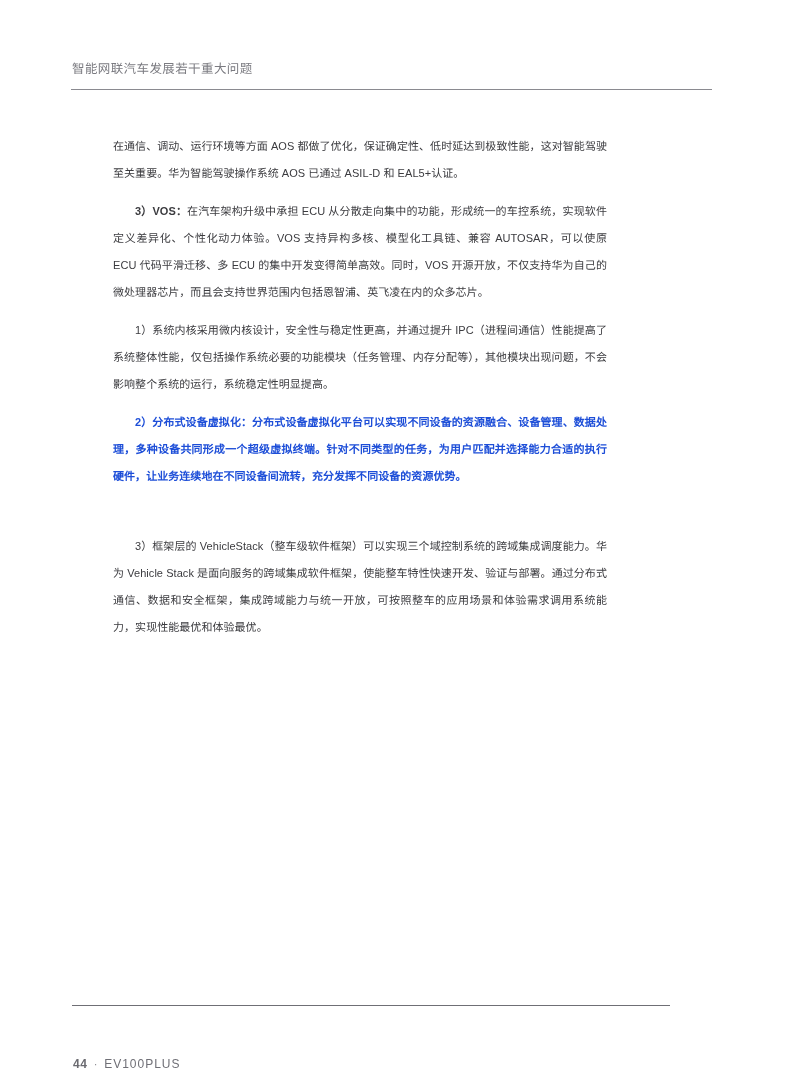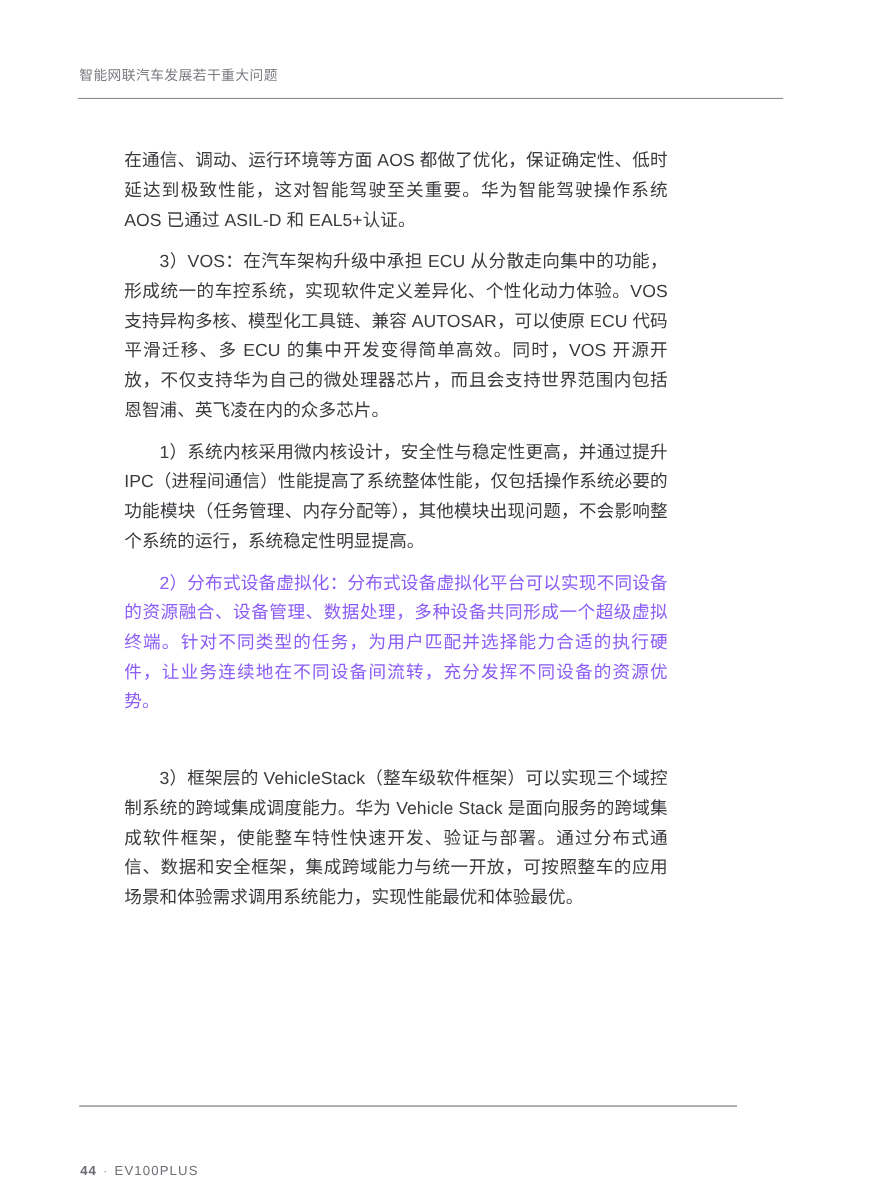--- a/index.html
+++ b/index.html
@@ -44,36 +44,36 @@
 
   
   .content {
     position: absolute;
     left: 113px;
     top: 133px;
     width: 494px;
   }
   p.para {
     margin: 0 0 11px 0;
-    font-size: 16px;
+    font-size: 11px;
     line-height: 27px;
     color: #3b3b3f;
     text-align: justify;
     text-justify: inter-ideograph;
     letter-spacing: 0.05px;
     text-indent: 0;
   }
   p.para.indent {
     text-indent: 2em;
   }
   p.para:last-child {
     margin-bottom: 0;
   }
   .lead {
-    font-weight: normal;
+    font-weight: bold;
   }
 
   
   .foot-rule {
     position: absolute;
     left: 72px;
     top: 1005px;
     width: 598px;
     height: 1px;
     background: #6f6f75;
@@ -110,21 +110,21 @@
 <div class="page" style="background: rgb(255, 255, 255);">
 
   <div class="running-head" style="color: rgb(123, 123, 129);">智能网联汽车发展若干重大问题</div>
 
   <div class="head-rule" style="background: rgb(138, 138, 144);"></div>
 
   <div class="content">
       <p class="para" style="color: rgb(59, 59, 63);"><span>在通信、调动、运行环境等方面 AOS 都做了优化，保证确定性、低时延达到极致性能，这对智能驾驶至关重要。华为智能驾驶操作系统 AOS 已通过 ASIL-D 和 EAL5+认证。</span></p>
       <p class="para indent" style="color: rgb(59, 59, 63);"><span class="lead">3）VOS：</span><span>在汽车架构升级中承担 ECU 从分散走向集中的功能，形成统一的车控系统，实现软件定义差异化、个性化动力体验。VOS 支持异构多核、模型化工具链、兼容 AUTOSAR，可以使原 ECU 代码平滑迁移、多 ECU 的集中开发变得简单高效。同时，VOS 开源开放，不仅支持华为自己的微处理器芯片，而且会支持世界范围内包括恩智浦、英飞凌在内的众多芯片。</span></p>
       <p class="para indent" style="color: rgb(59, 59, 63);"><span>1）系统内核采用微内核设计，安全性与稳定性更高，并通过提升 IPC（进程间通信）性能提高了系统整体性能，仅包括操作系统必要的功能模块（任务管理、内存分配等），其他模块出现问题，不会影响整个系统的运行，系统稳定性明显提高。</span></p>
-      <p class="para indent" style="color: #8b5cf6;"><span>2）分布式设备虚拟化：分布式设备虚拟化平台可以实现不同设备的资源融合、设备管理、数据处理，多种设备共同形成一个超级虚拟终端。针对不同类型的任务，为用户匹配并选择能力合适的执行硬件，让业务连续地在不同设备间流转，充分发挥不同设备的资源优势。</span></p>
+      <p class="para indent" style="color: #1d4ed8; font-weight: bold;"><span>2）分布式设备虚拟化：分布式设备虚拟化平台可以实现不同设备的资源融合、设备管理、数据处理，多种设备共同形成一个超级虚拟终端。针对不同类型的任务，为用户匹配并选择能力合适的执行硬件，让业务连续地在不同设备间流转，充分发挥不同设备的资源优势。</span></p>
       <p class="para indent" style="color: rgb(59, 59, 63); margin-top: 43px;"><span>3）框架层的 VehicleStack（整车级软件框架）可以实现三个域控制系统的跨域集成调度能力。华为 Vehicle Stack 是面向服务的跨域集成软件框架，使能整车特性快速开发、验证与部署。通过分布式通信、数据和安全框架，集成跨域能力与统一开放，可按照整车的应用场景和体验需求调用系统能力，实现性能最优和体验最优。</span></p>
     </div>
 
   <div class="foot-rule"></div>
 
   <div class="footer" style="color: rgb(116, 116, 122);">
     <span class="page-no">44</span>
     <span class="sep">·</span>
     <span class="pub">EV100PLUS</span>
   </div>

